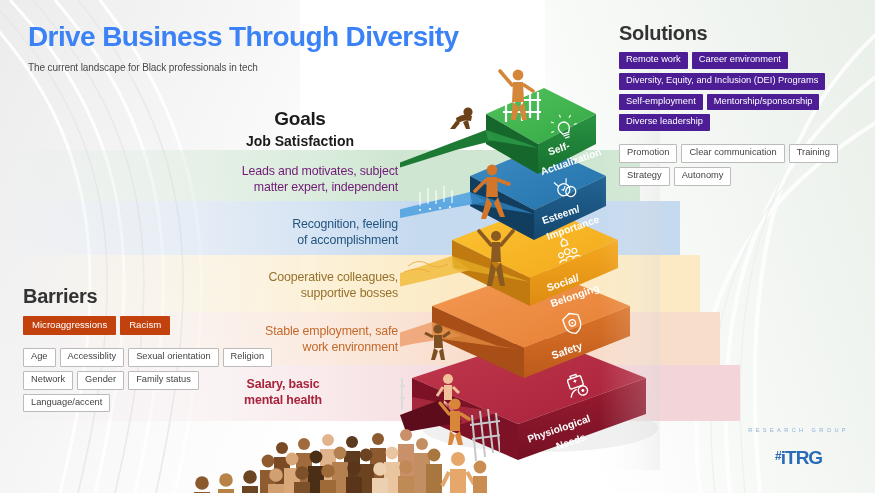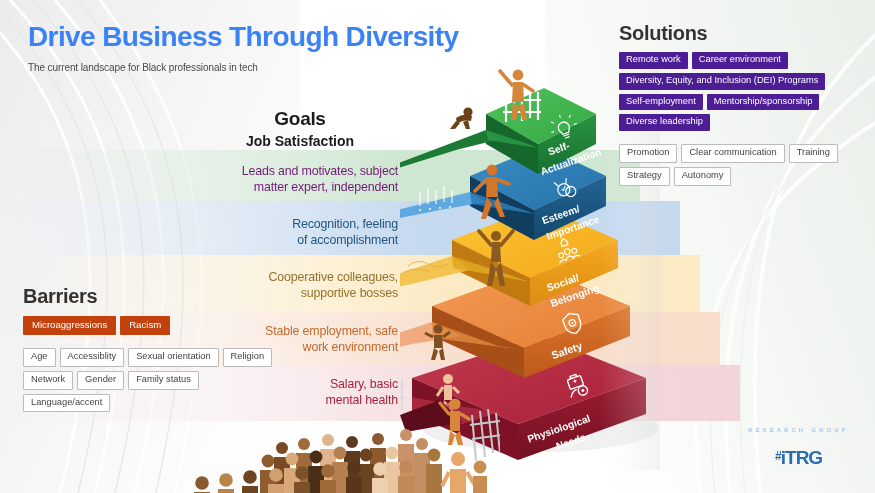--- a/index.html
+++ b/index.html
@@ -160,21 +160,21 @@
     <div>of accomplishment</div>
   </div>
   <div class="tier-desc" style="top:270px; color:#96712b;">
     <div>Cooperative colleagues,</div>
     <div>supportive bosses</div>
   </div>
   <div class="tier-desc" style="top:324px; color:#c4682a;">
     <div>Stable employment, safe</div>
     <div>work environment</div>
   </div>
-  <div class="tier-desc" style="top:377px; color:#a8233b; font-weight:normal;">
+  <div class="tier-desc" style="top:377px; color:#a8233b; font-weight:bold;text-align:center;">
     <div>Salary, basic</div>
     <div>mental health</div>
   </div>
 
   <svg id="pyramid" viewBox="0 0 260 410">
     <defs>
       <linearGradient id="gGreenTop" x1="0" y1="0" x2="1" y2="1">
         <stop offset="0" stop-color="#52c35d"></stop>
           <stop offset="1" stop-color="#33a843"></stop>
       </linearGradient>

